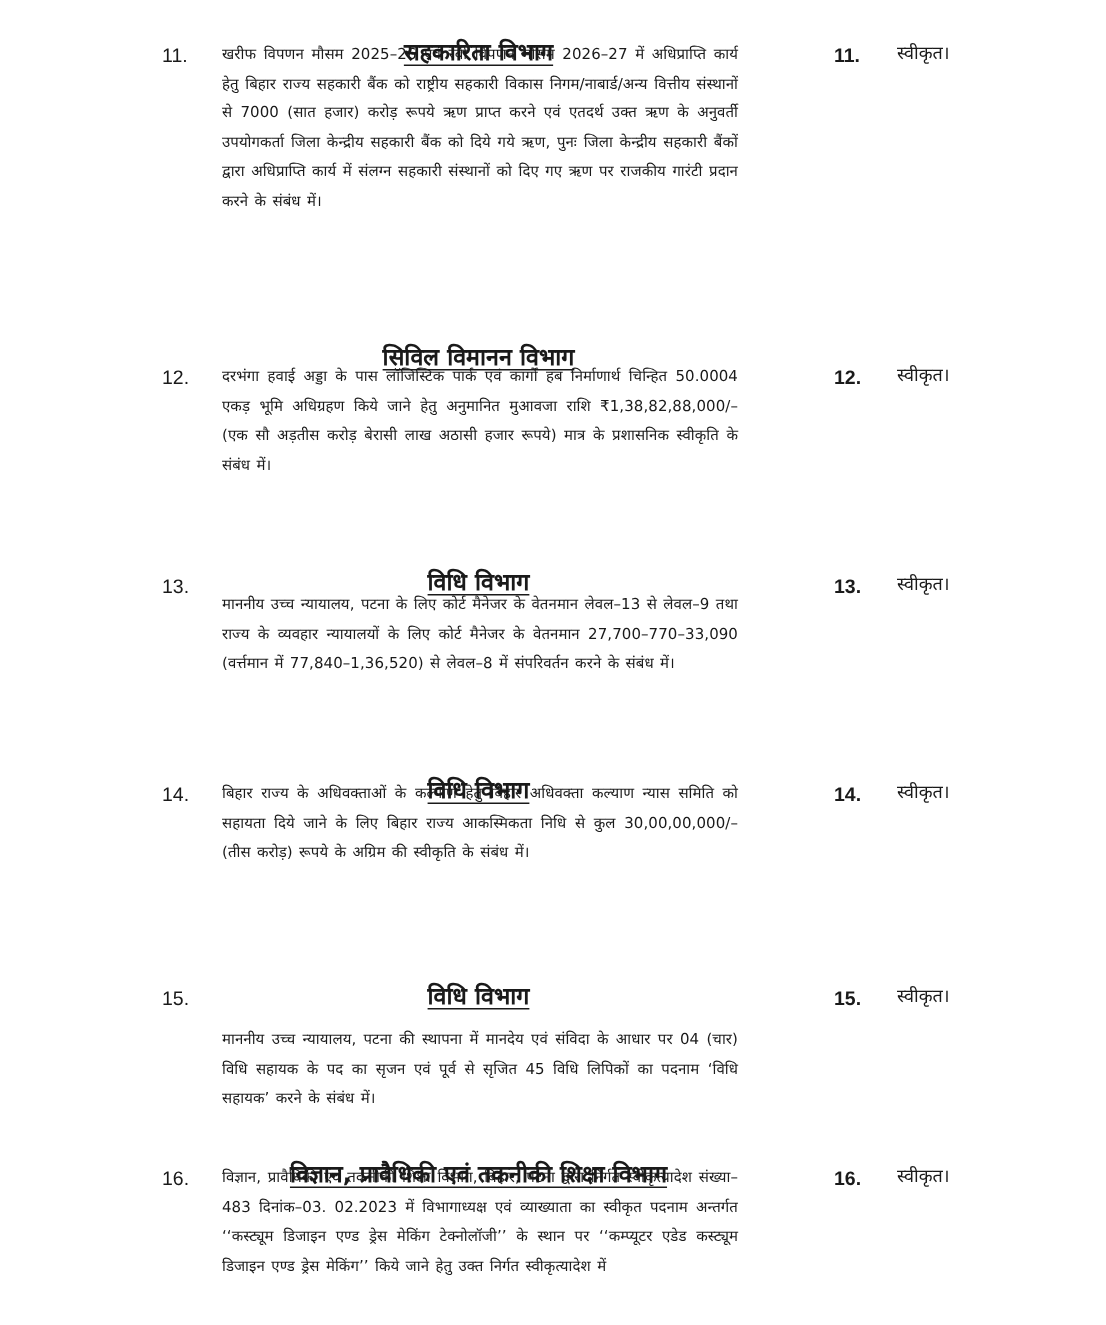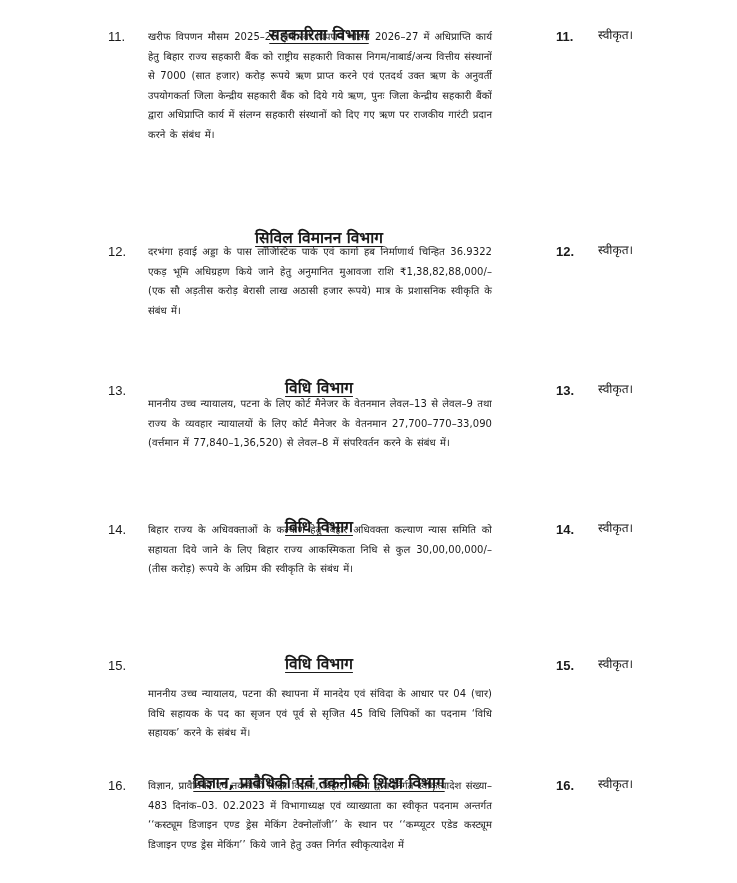--- a/index.html
+++ b/index.html
@@ -82,21 +82,21 @@
     <div class="dept-heading" style="top:5px;">सहकारिता विभाग</div>
     <div class="item-num" style="top:27px;">11.</div>
     <div class="item-body" style="top:27px;">खरीफ विपणन मौसम 2025–26 एवं रबी विपणन मौसम 2026–27 में अधिप्राप्ति कार्य हेतु बिहार राज्य सहकारी बैंक को राष्ट्रीय सहकारी विकास निगम/नाबार्ड/अन्य वित्तीय संस्थानों से 7000 (सात हजार) करोड़ रूपये ऋण प्राप्त करने एवं एतदर्थ उक्त ऋण के अनुवर्ती उपयोगकर्ता जिला केन्द्रीय सहकारी बैंक को दिये गये ऋण, पुनः जिला केन्द्रीय सहकारी बैंकों द्वारा अधिप्राप्ति कार्य में संलग्न सहकारी संस्थानों को दिए गए ऋण पर राजकीय गारंटी प्रदान करने के संबंध में।</div>
     <div class="decision-num" style="top:27px;">11.</div>
     <div class="decision-status" style="top:26px;">स्वीकृत।</div>
   </div>
 
   <div class="section" style="top:0;">
     <div class="dept-heading" style="top:208px;">सिविल विमानन विभाग</div>
     <div class="item-num" style="top:242px;">12.</div>
-    <div class="item-body" style="top:242px;">दरभंगा हवाई अड्डा के पास लॉजिस्टिक पार्क एवं कार्गो हब निर्माणार्थ चिन्हित 36.9322 एकड़ भूमि अधिग्रहण किये जाने हेतु अनुमानित मुआवजा राशि ₹1,38,82,88,000/– (एक सौ अड़तीस करोड़ बेरासी लाख अठासी हजार रूपये) मात्र के प्रशासनिक स्वीकृति के संबंध में।</div>
+    <div class="item-body" style="top:242px;">दरभंगा हवाई अड्डा के पास लॉजिस्टिक पार्क एवं कार्गो हब निर्माणार्थ चिन्हित 50.0004 एकड़ भूमि अधिग्रहण किये जाने हेतु अनुमानित मुआवजा राशि ₹1,38,82,88,000/– (एक सौ अड़तीस करोड़ बेरासी लाख अठासी हजार रूपये) मात्र के प्रशासनिक स्वीकृति के संबंध में।</div>
     <div class="decision-num" style="top:242px;">12.</div>
     <div class="decision-status" style="top:241px;">स्वीकृत।</div>
   </div>
 
   <div class="section" style="top:0;">
     <div class="dept-heading" style="top:358px;">विधि विभाग</div>
     <div class="item-num" style="top:381px;">13.</div>
     <div class="item-body" style="top:394px;">माननीय उच्च न्यायालय, पटना के लिए कोर्ट मैनेजर के वेतनमान लेवल–13 से लेवल–9 तथा राज्य के व्यवहार न्यायालयों के लिए कोर्ट मैनेजर के वेतनमान 27,700–770–33,090 (वर्त्तमान में 77,840–1,36,520) से लेवल–8 में संपरिवर्तन करने के संबंध में।</div>
     <div class="decision-num" style="top:381px;">13.</div>
     <div class="decision-status" style="top:380px;">स्वीकृत।</div>

